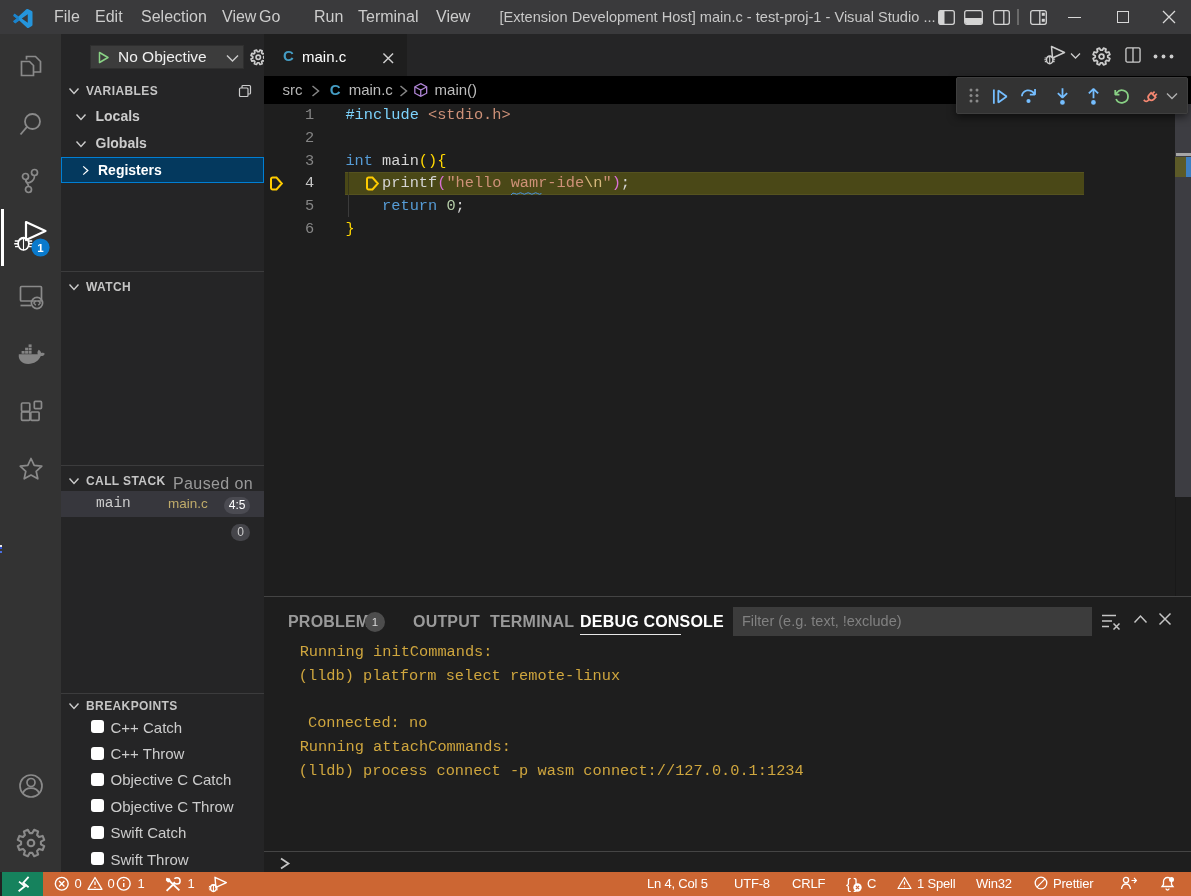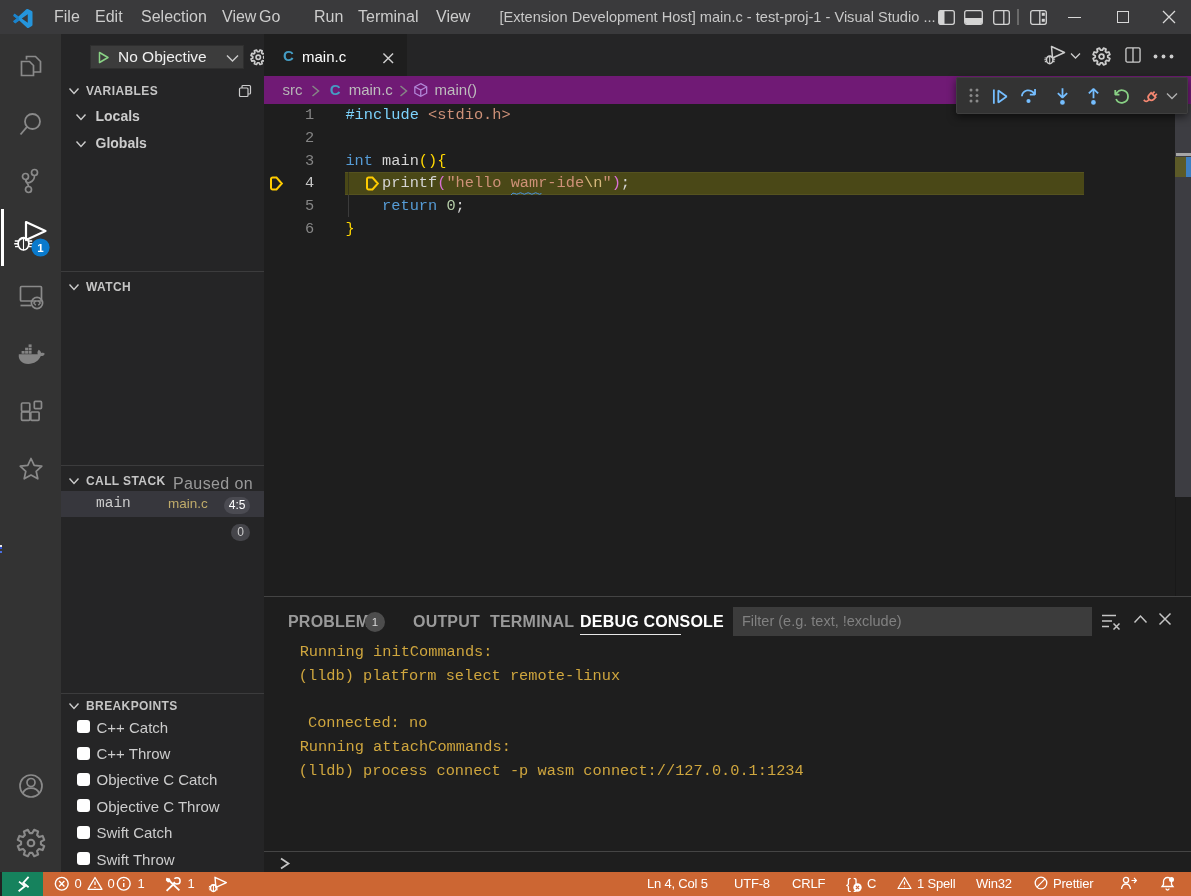--- a/index.html
+++ b/index.html
@@ -9,26 +9,26 @@
 #stage { position:relative; width:1191px; height:896px; }
 .mono { font-family:"Liberation Mono", monospace; }
 #titlebar { left:0; top:0; width:1191px; height:34px; background:#3a3a3c; }
 .menuitem { position:absolute; top:0; height:34px; line-height:34px; color:#cccccc; font-size:16px; }
 #wintitle { position:absolute; top:0; height:46px; line-height:34px; color:#c8c8c8; font-size:14.6px; left:484px; width:467px; text-align:center; white-space:nowrap; }
 #activitybar { left:0; top:34px; width:61px; height:837.5px; background:#333333; }
 .aicon { position:absolute; left:17px; width:28px; height:28px; }
 #sidebar { left:61px; top:34px; width:203px; height:837.5px; background:#252526; overflow:hidden; }
 .sechead { position:absolute; left:0; width:203px; height:30px; border-top:1px solid #3c3c3d; color:#c5c5c5; font-size:12px; font-weight:bold; letter-spacing:0.4px; }
 .trow { position:absolute; left:0; width:203px; height:26px; color:#cccccc; font-size:14px; }
-.bprow { position:absolute; left:16px; width:170px; height:14px; }
+.bprow { position:absolute; left:30px; width:170px; height:14px; }
 .bpbox { position:absolute; left:0; top:-0.5px; width:13.2px; height:13.2px; background:#ffffff; border-radius:3px; }
 .bplabel { position:absolute; left:19.5px; top:-2px; font-size:15px; color:#cccccc; white-space:nowrap; }
 #tabbar { left:264px; top:34px; width:927px; height:42px; background:#252526; }
 #tab1 { position:absolute; left:0; top:0; width:143px; height:42px; background:#1e1e1e; }
-#breadcrumbs { left:264px; top:76px; width:927px; height:28px; background:#701a75; color:#a0a0a0; font-size:15px; line-height:28px; }
+#breadcrumbs { left:264px; top:76px; width:927px; height:28px; background:#000000; color:#a0a0a0; font-size:15px; line-height:28px; }
 #code { left:264px; top:104px; width:927px; height:492px; background:#1e1e1e; }
 .cl { position:absolute; left:81.4px; height:22.8px; line-height:22.8px; font-family:"Liberation Mono",monospace; font-size:15.3px; color:#d4d4d4; white-space:pre; }
 .ln { position:absolute; width:50.3px; text-align:right; height:22.8px; line-height:22.8px; font-family:"Liberation Mono",monospace; font-size:15.3px; color:#858585; }
 #panel { left:264px; top:596px; width:927px; height:275.5px; background:#1e1e1e; border-top:1px solid #444444; }
 .ptab { position:absolute; top:0; height:49px; line-height:49px; font-size:16px; color:#9a9a9a; letter-spacing:0.2px;font-weight:bold; }
 .conline { position:absolute; font-family:"Liberation Mono",monospace; font-size:15.3px; color:#cfa63e; white-space:pre; height:23.8px; line-height:23.8px; }
 #statusbar { left:0; top:871.5px; width:1191px; height:24.5px; background:#cc6633; color:#ffffff; font-size:13px; letter-spacing:-0.2px; }
 .sitem { position:absolute; top:0; height:24.5px; line-height:24.5px; white-space:nowrap; }
 </style>
 </head>
@@ -172,20 +172,26 @@
           <path d="M1.5 3.5 L6 8.5 L10.5 3.5" fill="none" stroke="#cccccc" stroke-width="1.4"></path>
         </svg>
     <span class="abs" style="left:34.5px;top:4px;font-weight:bold">Locals</span>
   </div>
   <div class="trow" style="top:97px">
     <svg class="abs" style="left:14px;top:7px" width="12" height="12" viewBox="0 0 12 12">
           <path d="M1.5 3.5 L6 8.5 L10.5 3.5" fill="none" stroke="#cccccc" stroke-width="1.4"></path>
         </svg>
     <span class="abs" style="left:34.5px;top:4px;font-weight:bold">Globals</span>
   </div>
+  <div class="trow" style="top:123.2px;background:#04395e;border:1px solid #007fd4">
+    <svg class="abs" style="left:18px;top:7px" width="11" height="11" viewBox="0 0 12 12">
+          <path d="M3.5 1.5 L8.5 6 L3.5 10.5" fill="none" stroke="#ffffff" stroke-width="1.4"></path>
+        </svg>
+    <span class="abs" style="left:36px;top:4px;font-weight:bold;color:#ffffff">Registers</span>
+  </div>
 
   <div class="sechead" style="top:237px">
     <span class="abs" style="left:7px;top:9px"><svg width="12" height="12" viewBox="0 0 12 12">
             <path d="M1.5 3.5 L6 8.5 L10.5 3.5" fill="none" stroke="#cccccc" stroke-width="1.4"></path>
           </svg></span>
     <span class="abs" style="left:25px;top:8px">WATCH</span>
   </div>
 
   <div class="sechead" style="top:431px">
     <span class="abs" style="left:7px;top:9px"><svg width="12" height="12" viewBox="0 0 12 12">

